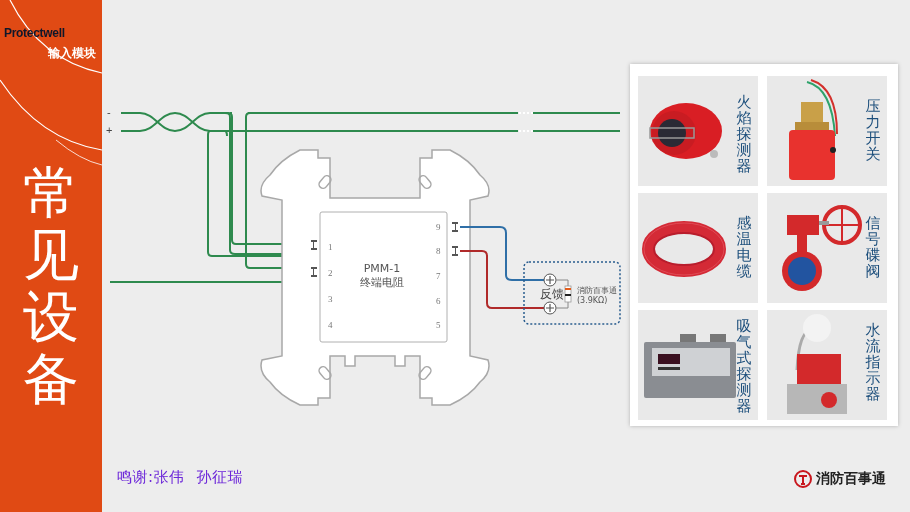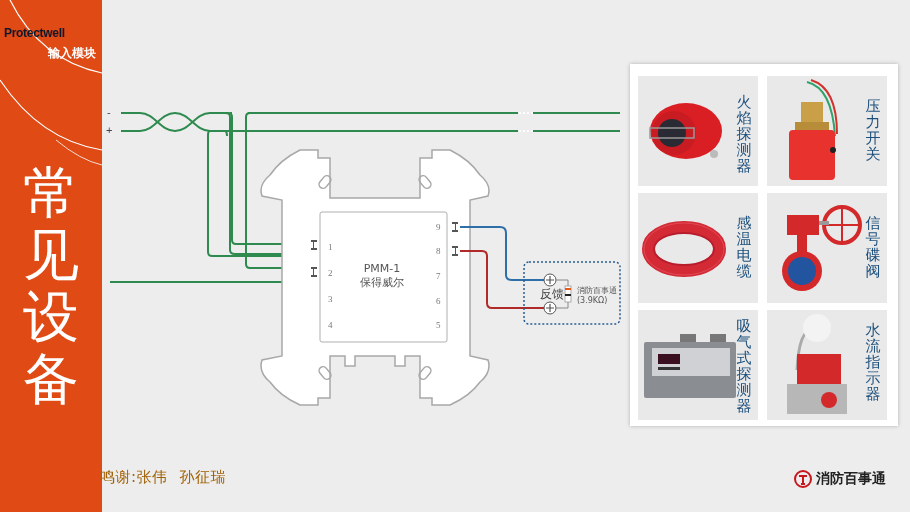--- a/index.html
+++ b/index.html
@@ -12,21 +12,21 @@
   .vtitle span { display: block; }
   .polarity { position: absolute; color: #444; font-size: 11px; font-family: "Liberation Sans", sans-serif; }
   .module-name { position: absolute; left: 342px; top: 262px; width: 80px; text-align: center; color: #555; font-size: 11px; line-height: 14px; }
   .pin { position: absolute; color: #777; font-size: 9px; font-family: "Liberation Serif", serif; }
   .fb-label { position: absolute; left: 540px; top: 286px; color: #444; font-size: 12px; }
   .res-label { position: absolute; left: 577px; top: 286px; color: #555; font-size: 8px; line-height: 10px; }
   .panel { position: absolute; left: 630px; top: 64px; width: 268px; height: 362px; background: #ffffff; box-shadow: 0 0 4px rgba(0,0,0,0.25); }
   .card { position: absolute; width: 120px; height: 110px; background: #e9e9e9; }
   .card .dev-label { position: absolute; right: 6px; width: 16px; color: #1d4f7c; font-size: 15px; line-height: 16px; text-align: center; }
   .card svg { position: absolute; left: 0; top: 0; }
-  .credits { position: absolute; left: 100px; top: 468px; color: #a16207; font-size: 15px; letter-spacing: 0.5px; }
+  .credits { position: absolute; left: 117px; top: 468px; color: #6d28d9; font-size: 15px; letter-spacing: 0.5px; }
   .credits span { margin-right: 4px; }
   .footer-logo { position: absolute; left: 794px; top: 470px; display: flex; align-items: center; }
   .footer-logo .logo-text { font-size: 14px; font-weight: bold; color: #222; margin-left: 4px; }
 </style>
 </head>
 <body>
 
 <div class="sidebar">
   <svg class="arcs" width="102" height="512">
     <path d="M 10 0 Q 40 60 102 73" stroke="#fff" stroke-width="1.2" fill="none"></path>
@@ -113,21 +113,21 @@
     <rect x="565" y="288" width="6" height="2" fill="#e35c1b"></rect>
     <rect x="565" y="294" width="6" height="2" fill="#222"></rect>
   </g>
 </svg>
 
 <div class="polarity" style="left:107px;top:106px;">-</div>
 <div class="polarity" style="left:106px;top:124px;">+</div>
 
 <div class="module-name">
   <div>PMM-1</div>
-  <div>保得威尔</div>
+  <div>终端电阻</div>
 </div>
 
 <div class="pin" style="left:328px;top:242px;">1</div>
 <div class="pin" style="left:328px;top:268px;">2</div>
 <div class="pin" style="left:328px;top:294px;">3</div>
 <div class="pin" style="left:328px;top:320px;">4</div>
 <div class="pin" style="left:436px;top:222px;">9</div>
 <div class="pin" style="left:436px;top:246px;">8</div>
 <div class="pin" style="left:436px;top:271px;">7</div>
 <div class="pin" style="left:436px;top:296px;">6</div>

